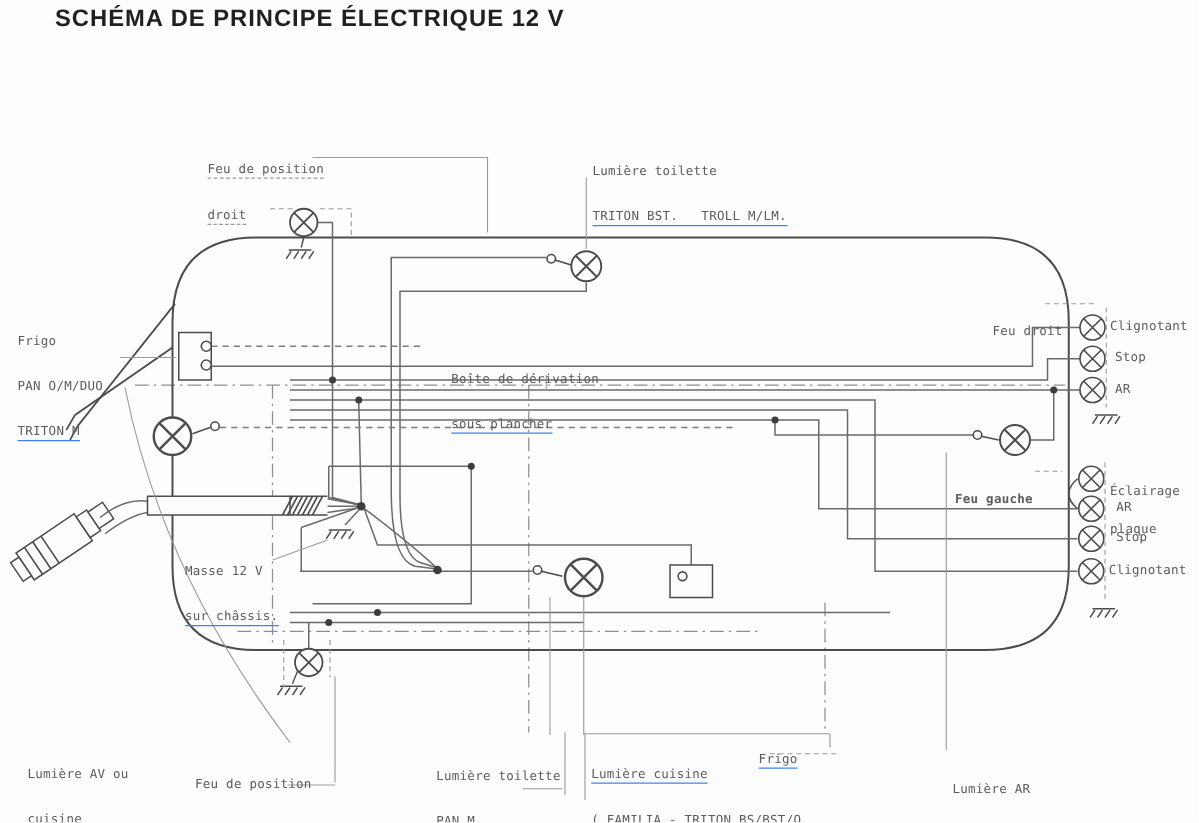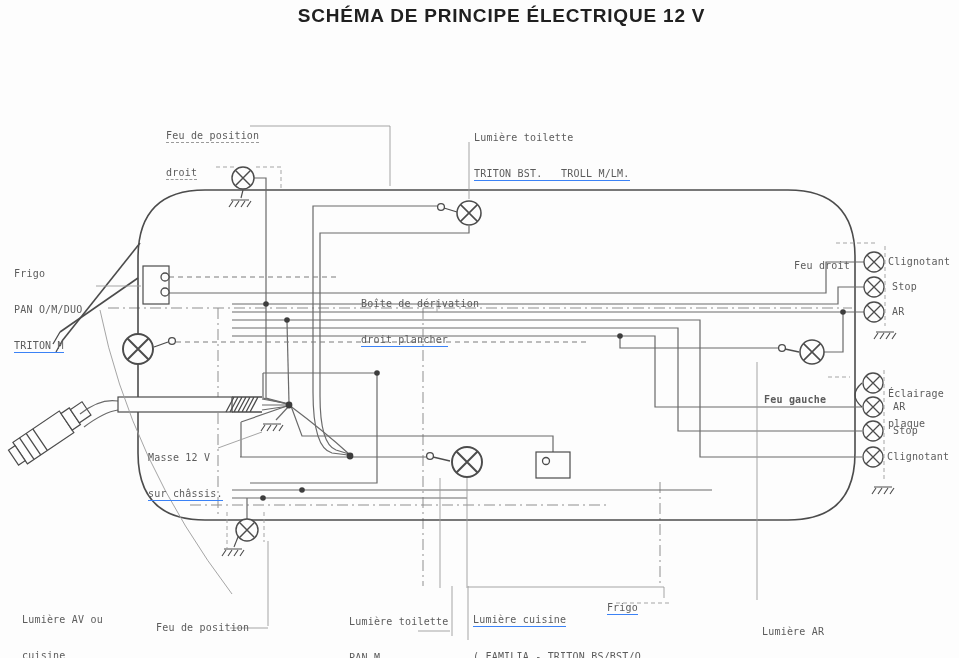--- a/index.html
+++ b/index.html
@@ -1,18 +1,18 @@
 <!DOCTYPE html>
 <html><head>
 <meta charset="utf-8">
 <style>
   html,body{margin:0;padding:0;background:#ffffff;}
   .stage{position:relative;width:959px;height:658px;background:#fdfdfd;overflow:hidden;
          font-family:"DejaVu Sans Mono",monospace;}
-  .title{position:absolute;top:5px;left:0;width:100%;text-align:center;text-indent:44px;
+  .title{position:absolute;top:5px;left:0;width:100%;text-align:left;text-indent:44px;
          font-family:"Liberation Sans",sans-serif;font-weight:bold;font-size:19px;
          letter-spacing:.8px;color:#202020;white-space:pre;}
   svg{position:absolute;top:0;left:0;}
   .ol{stroke:#4c4c4c;stroke-width:1.6;fill:none;stroke-linejoin:round;}
   .w{stroke:#6a6a6a;stroke-width:1.2;fill:none;}
   .wd{stroke:#7d7d7d;stroke-width:1.1;fill:none;stroke-dasharray:5 4;}
   .dd{stroke:#8f8f8f;stroke-width:1;fill:none;stroke-dasharray:11 4 2 4;}
   .ld{stroke:#9b9b9b;stroke-width:.9;fill:none;}
   .ldd{stroke:#9b9b9b;stroke-width:.9;fill:none;stroke-dasharray:4 3;}
   .sym{stroke:#4c4c4c;stroke-width:1.3;fill:#fdfdfd;}
@@ -252,21 +252,21 @@
   </div>
 
   <div class="lbl" style="left:14px;top:244px;">
     <div><span>Frigo</span></div>
     <div><span>PAN O/M/DUO</span></div>
     <div><span class="ul">TRITON M</span></div>
   </div>
 
   <div class="lbl" style="left:361px;top:274px;">
     <div><span>Boîte de dérivation</span></div>
-    <div><span class="ul">droit plancher</span></div>
+    <div><span class="ul">sous plancher</span></div>
   </div>
 
   <div class="lbl" style="left:794px;top:236px;">
     <div><span>Feu droit</span></div>
   </div>
   <div class="lbl" style="left:888px;top:256px;"><span>Clignotant</span></div>
   <div class="lbl" style="left:892px;top:281px;"><span>Stop</span></div>
   <div class="lbl" style="left:892px;top:306px;"><span>AR</span></div>
 
   <div class="lbl" style="left:764px;top:370px;font-weight:bold;">

